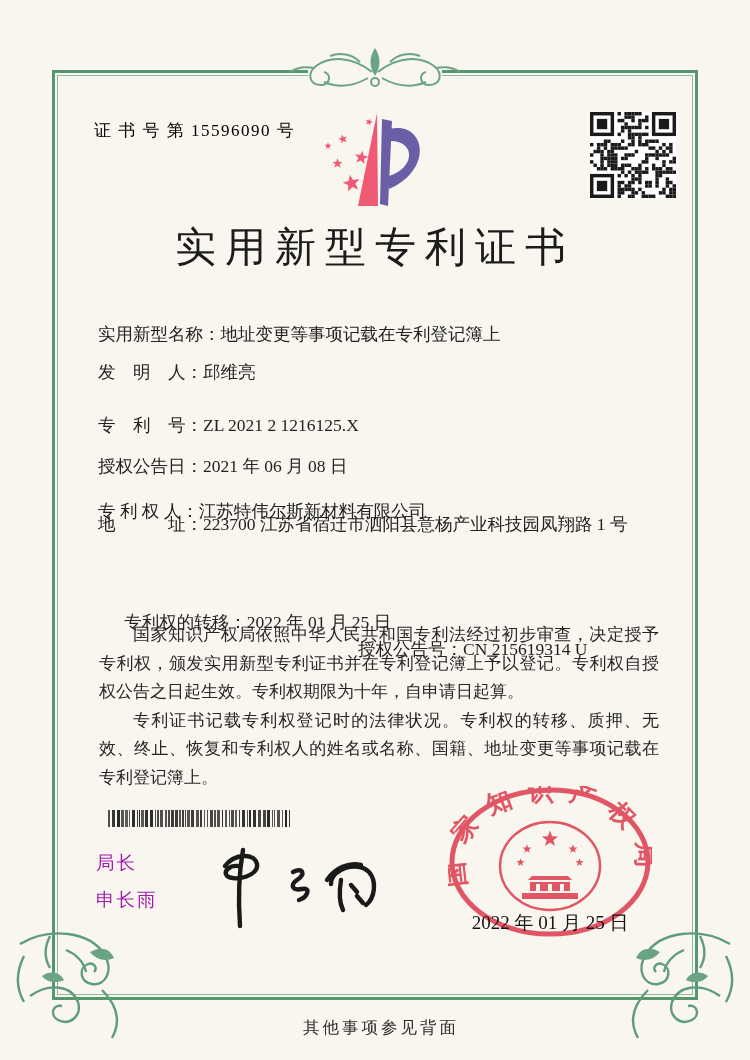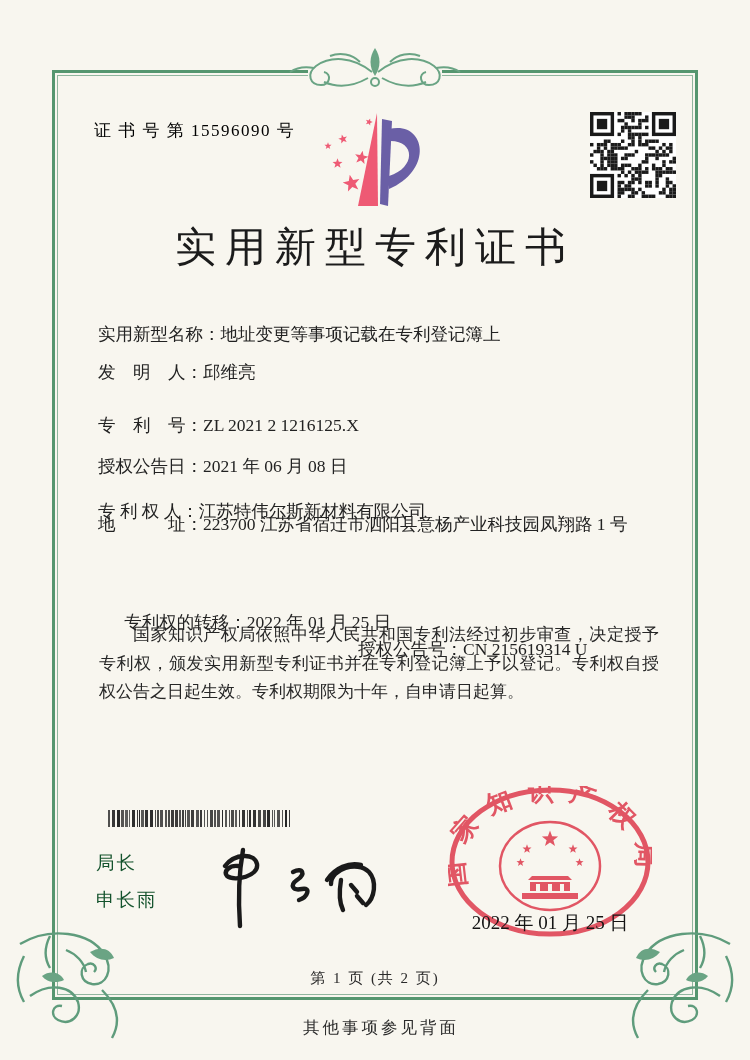--- a/index.html
+++ b/index.html
@@ -27,21 +27,21 @@
   .rows{position:absolute;left:98px;top:0;width:566px;font-size:17.5px;color:#222;}
   .row{position:absolute;left:0;white-space:pre;}
   .row .lbl{display:inline-block;min-width:95px;white-space:pre;}
   .row .val{white-space:pre;}
   .r0{top:322px}.r1{top:360px}.r2{top:413px}.r3{top:454px}.r4{top:499px}.r5{top:512px}.r6{top:589px}
   .grant2{position:absolute;left:260px;top:16px;white-space:pre;margin-top:32px;}
   .bodytext{position:absolute;left:99px;top:621px;width:560px;
     font-size:17px;line-height:28.5px;text-align:justify;color:#262626;}
   .bodytext p{margin:0;text-indent:2em;}
   .barcode{position:absolute;left:108px;top:810px;width:186px;height:17px;}
-  .signer{position:absolute;left:96px;font-size:18.5px;letter-spacing:2px;color:#14532d;}
+  .signer{position:absolute;left:96px;font-size:18.5px;letter-spacing:2px;color:#a21caf;}
   .signer.t{top:850px}.signer.n{top:887px}
   .signature{position:absolute;left:205px;top:838px;width:200px;height:96px;}
   .seal{position:absolute;left:448px;top:786px;width:204px;height:152px;opacity:.93;}
   .sealdate{position:absolute;left:440px;top:910px;width:220px;text-align:center;
     font-size:19px;color:#141414;white-space:pre;z-index:4;}
   .pageno{position:absolute;left:0;right:0;top:969px;text-align:center;font-size:15px;letter-spacing:2px;color:#2a2a2a;white-space:pre;}
   .backnote{position:absolute;left:0;right:0;top:1017px;text-align:center;font-size:16.5px;letter-spacing:3px;color:#2a2a2a;padding-left:12px;}
   .defs{position:absolute;width:0;height:0;}
 </style>
 </head>
@@ -345,20 +345,21 @@
     <div class="row r4"><span class="lbl">专 利 权 人：</span><span class="val">江苏特伟尔斯新材料有限公司</span></div>
     <div class="row r5"><span class="lbl">地　　　址：</span><span class="val">223700 江苏省宿迁市泗阳县意杨产业科技园凤翔路 1 号</span></div>
     <div class="row r6">
       <span class="lbl">专利权的转移：</span><span class="val">2022 年 01 月 25 日</span>
       <span class="grant2"><span>授权公告号：</span><span>CN 215619314 U</span></span>
     </div>
   </div>
 
   <div class="bodytext">
     <p>国家知识产权局依照中华人民共和国专利法经过初步审查，决定授予专利权，颁发实用新型专利证书并在专利登记簿上予以登记。专利权自授权公告之日起生效。专利权期限为十年，自申请日起算。</p>
+    <p>专利证书记载专利权登记时的法律状况。专利权的转移、质押、无效、终止、恢复和专利权人的姓名或名称、国籍、地址变更等事项记载在专利登记簿上。</p>
   </div>
 
   <svg class="barcode" id="barcode" viewBox="0 0 186 17">
       <rect x="0" y="0" width="2" height="17" fill="#222" opacity="0.79"></rect>
       <rect x="4" y="0" width="3" height="17" fill="#222" opacity="0.90"></rect>
       <rect x="9" y="0" width="3" height="17" fill="#222" opacity="0.97"></rect>
       <rect x="13" y="0" width="3" height="17" fill="#222" opacity="0.76"></rect>
       <rect x="17" y="0" width="3" height="17" fill="#222" opacity="0.72"></rect>
       <rect x="21" y="0" width="1" height="17" fill="#222" opacity="0.72"></rect>
       <rect x="24" y="0" width="3" height="17" fill="#222" opacity="0.94"></rect>
@@ -439,16 +440,15 @@
       <path d="M80 94 L124 94 L120 90 L84 90 Z"></path>
       <rect x="82" y="96" width="40" height="9"></rect>
       <rect x="74" y="107" width="56" height="6"></rect>
       <rect x="88" y="98" width="4" height="7" fill="#f8f6ef"></rect>
       <rect x="100" y="98" width="4" height="7" fill="#f8f6ef"></rect>
       <rect x="112" y="98" width="4" height="7" fill="#f8f6ef"></rect>
     </g>
   </svg>
   <div class="sealdate">2022 年 01 月 25 日</div>
 
-  <div class="pageno">第 1 页 (共 2 页)</div>
   <div class="backnote">其他事项参见背面</div>
 
 </div>
 
 </body></html>

